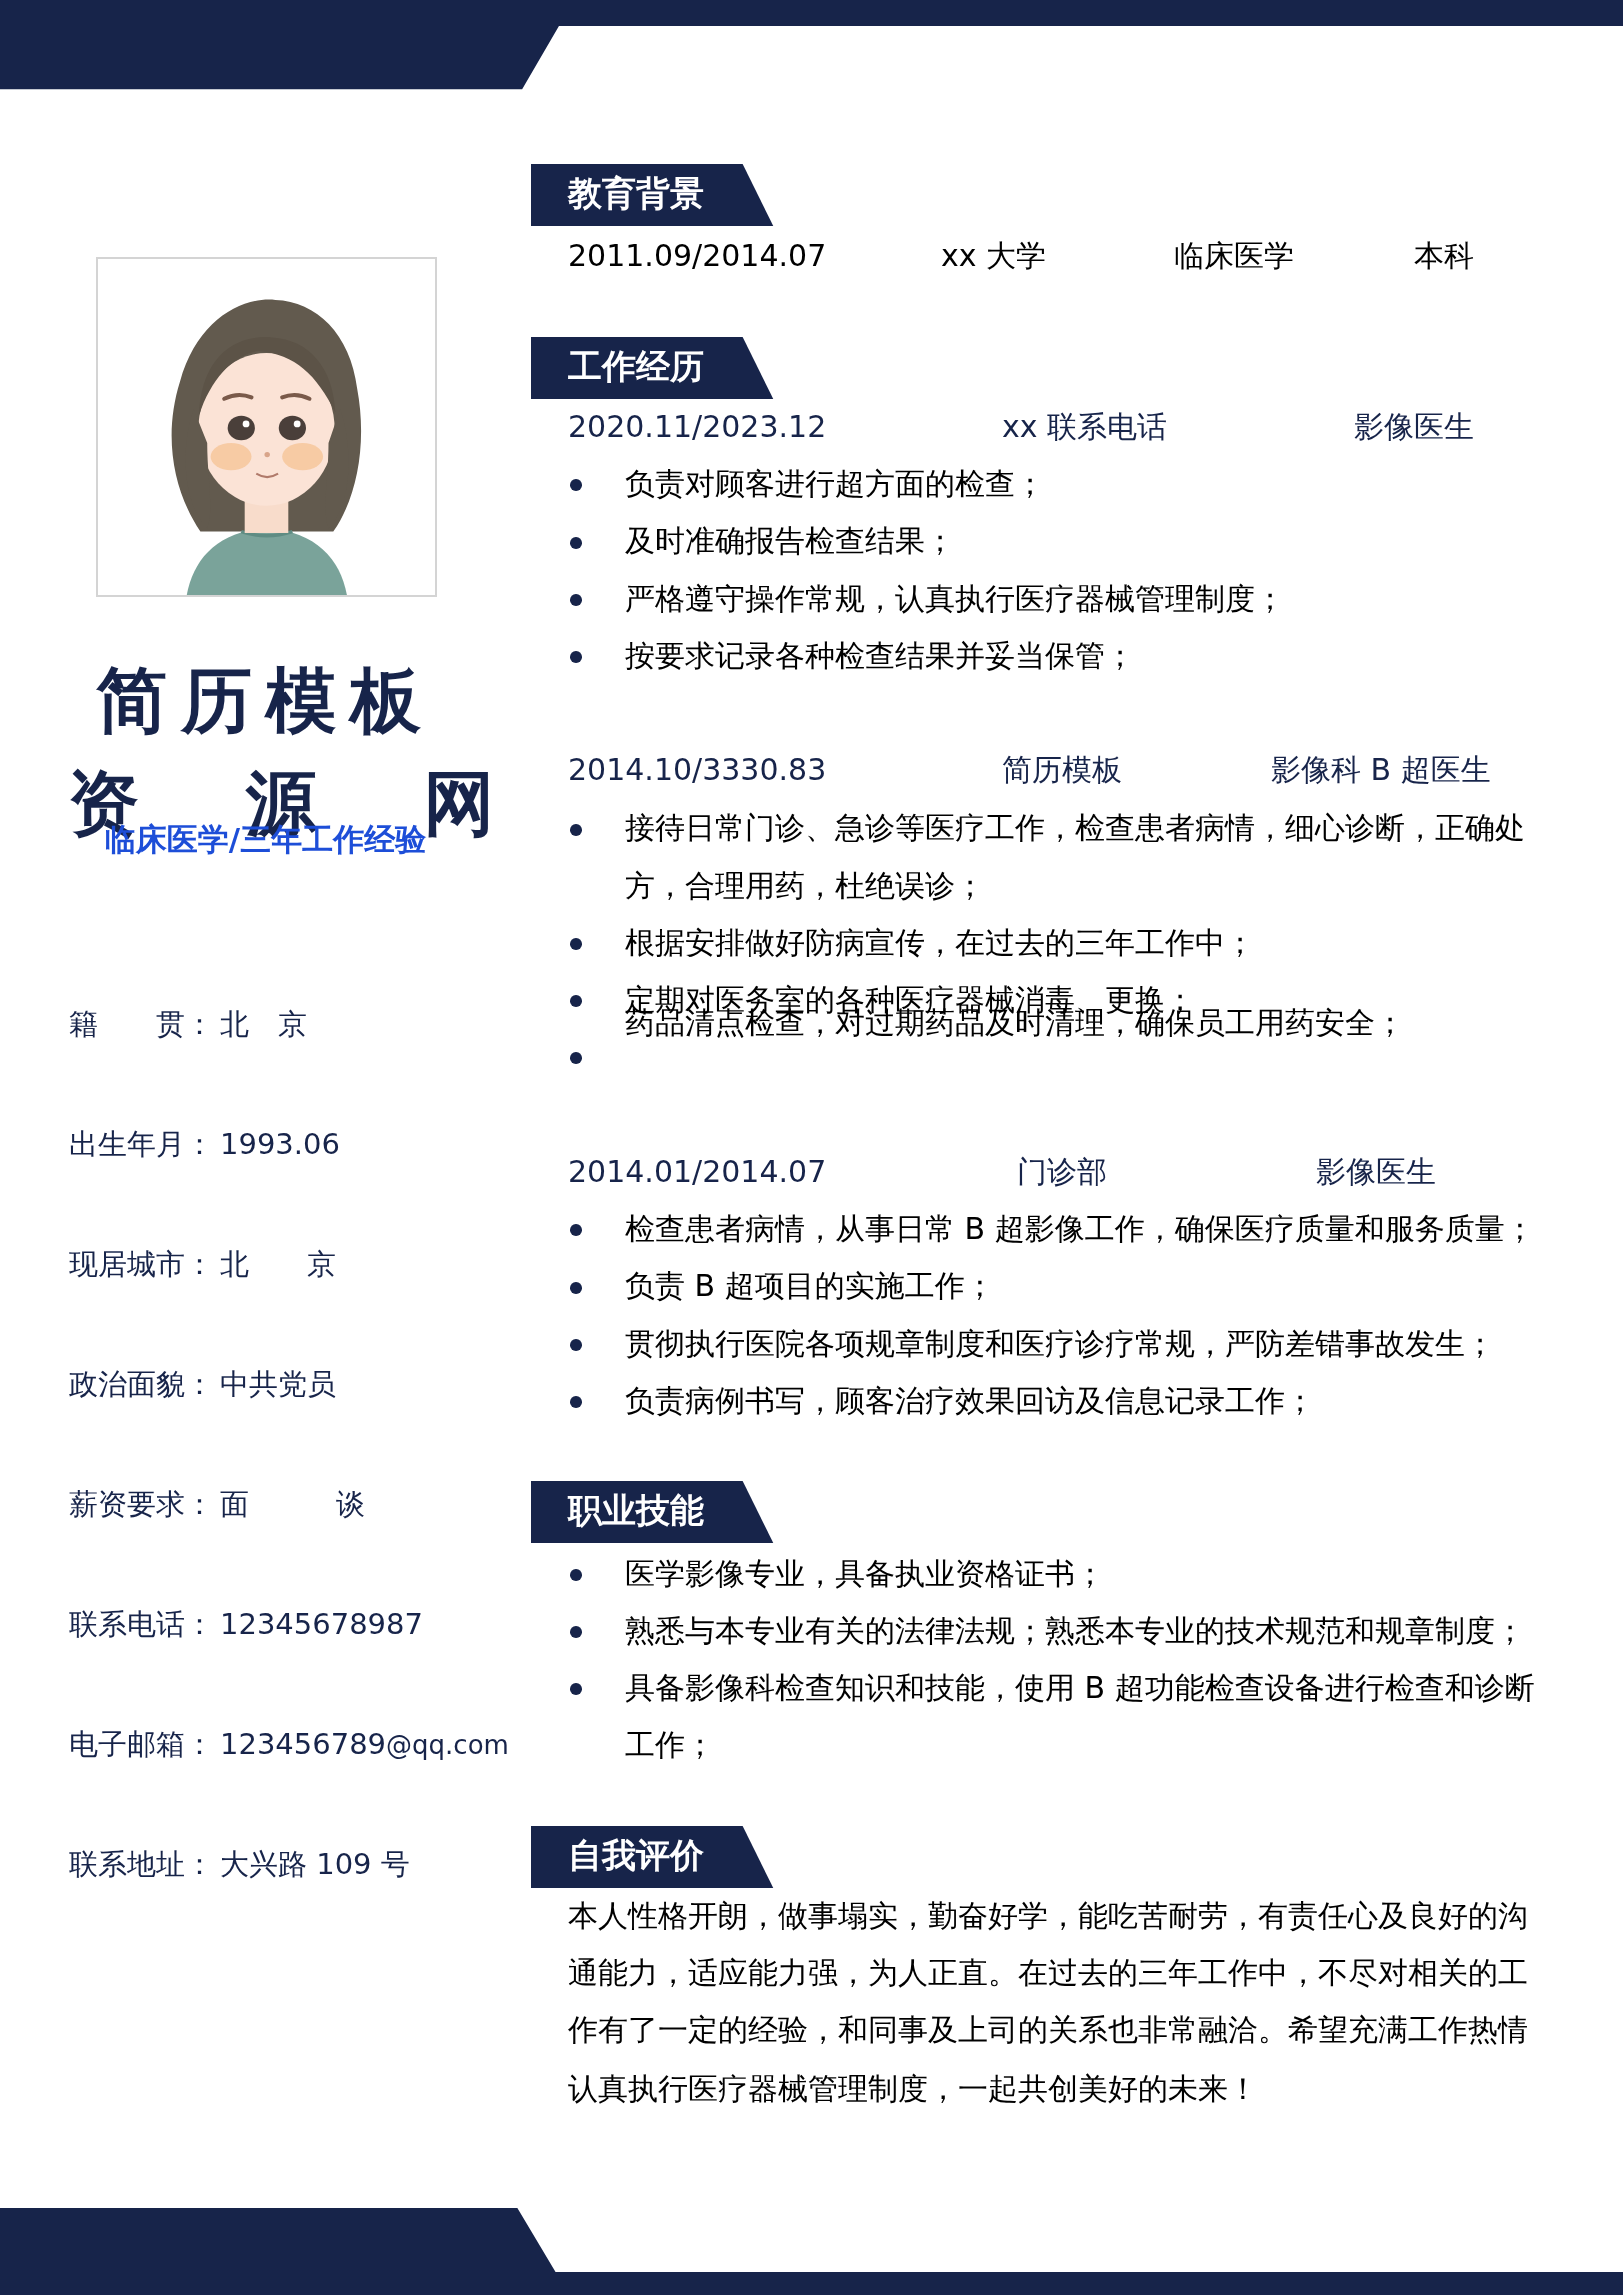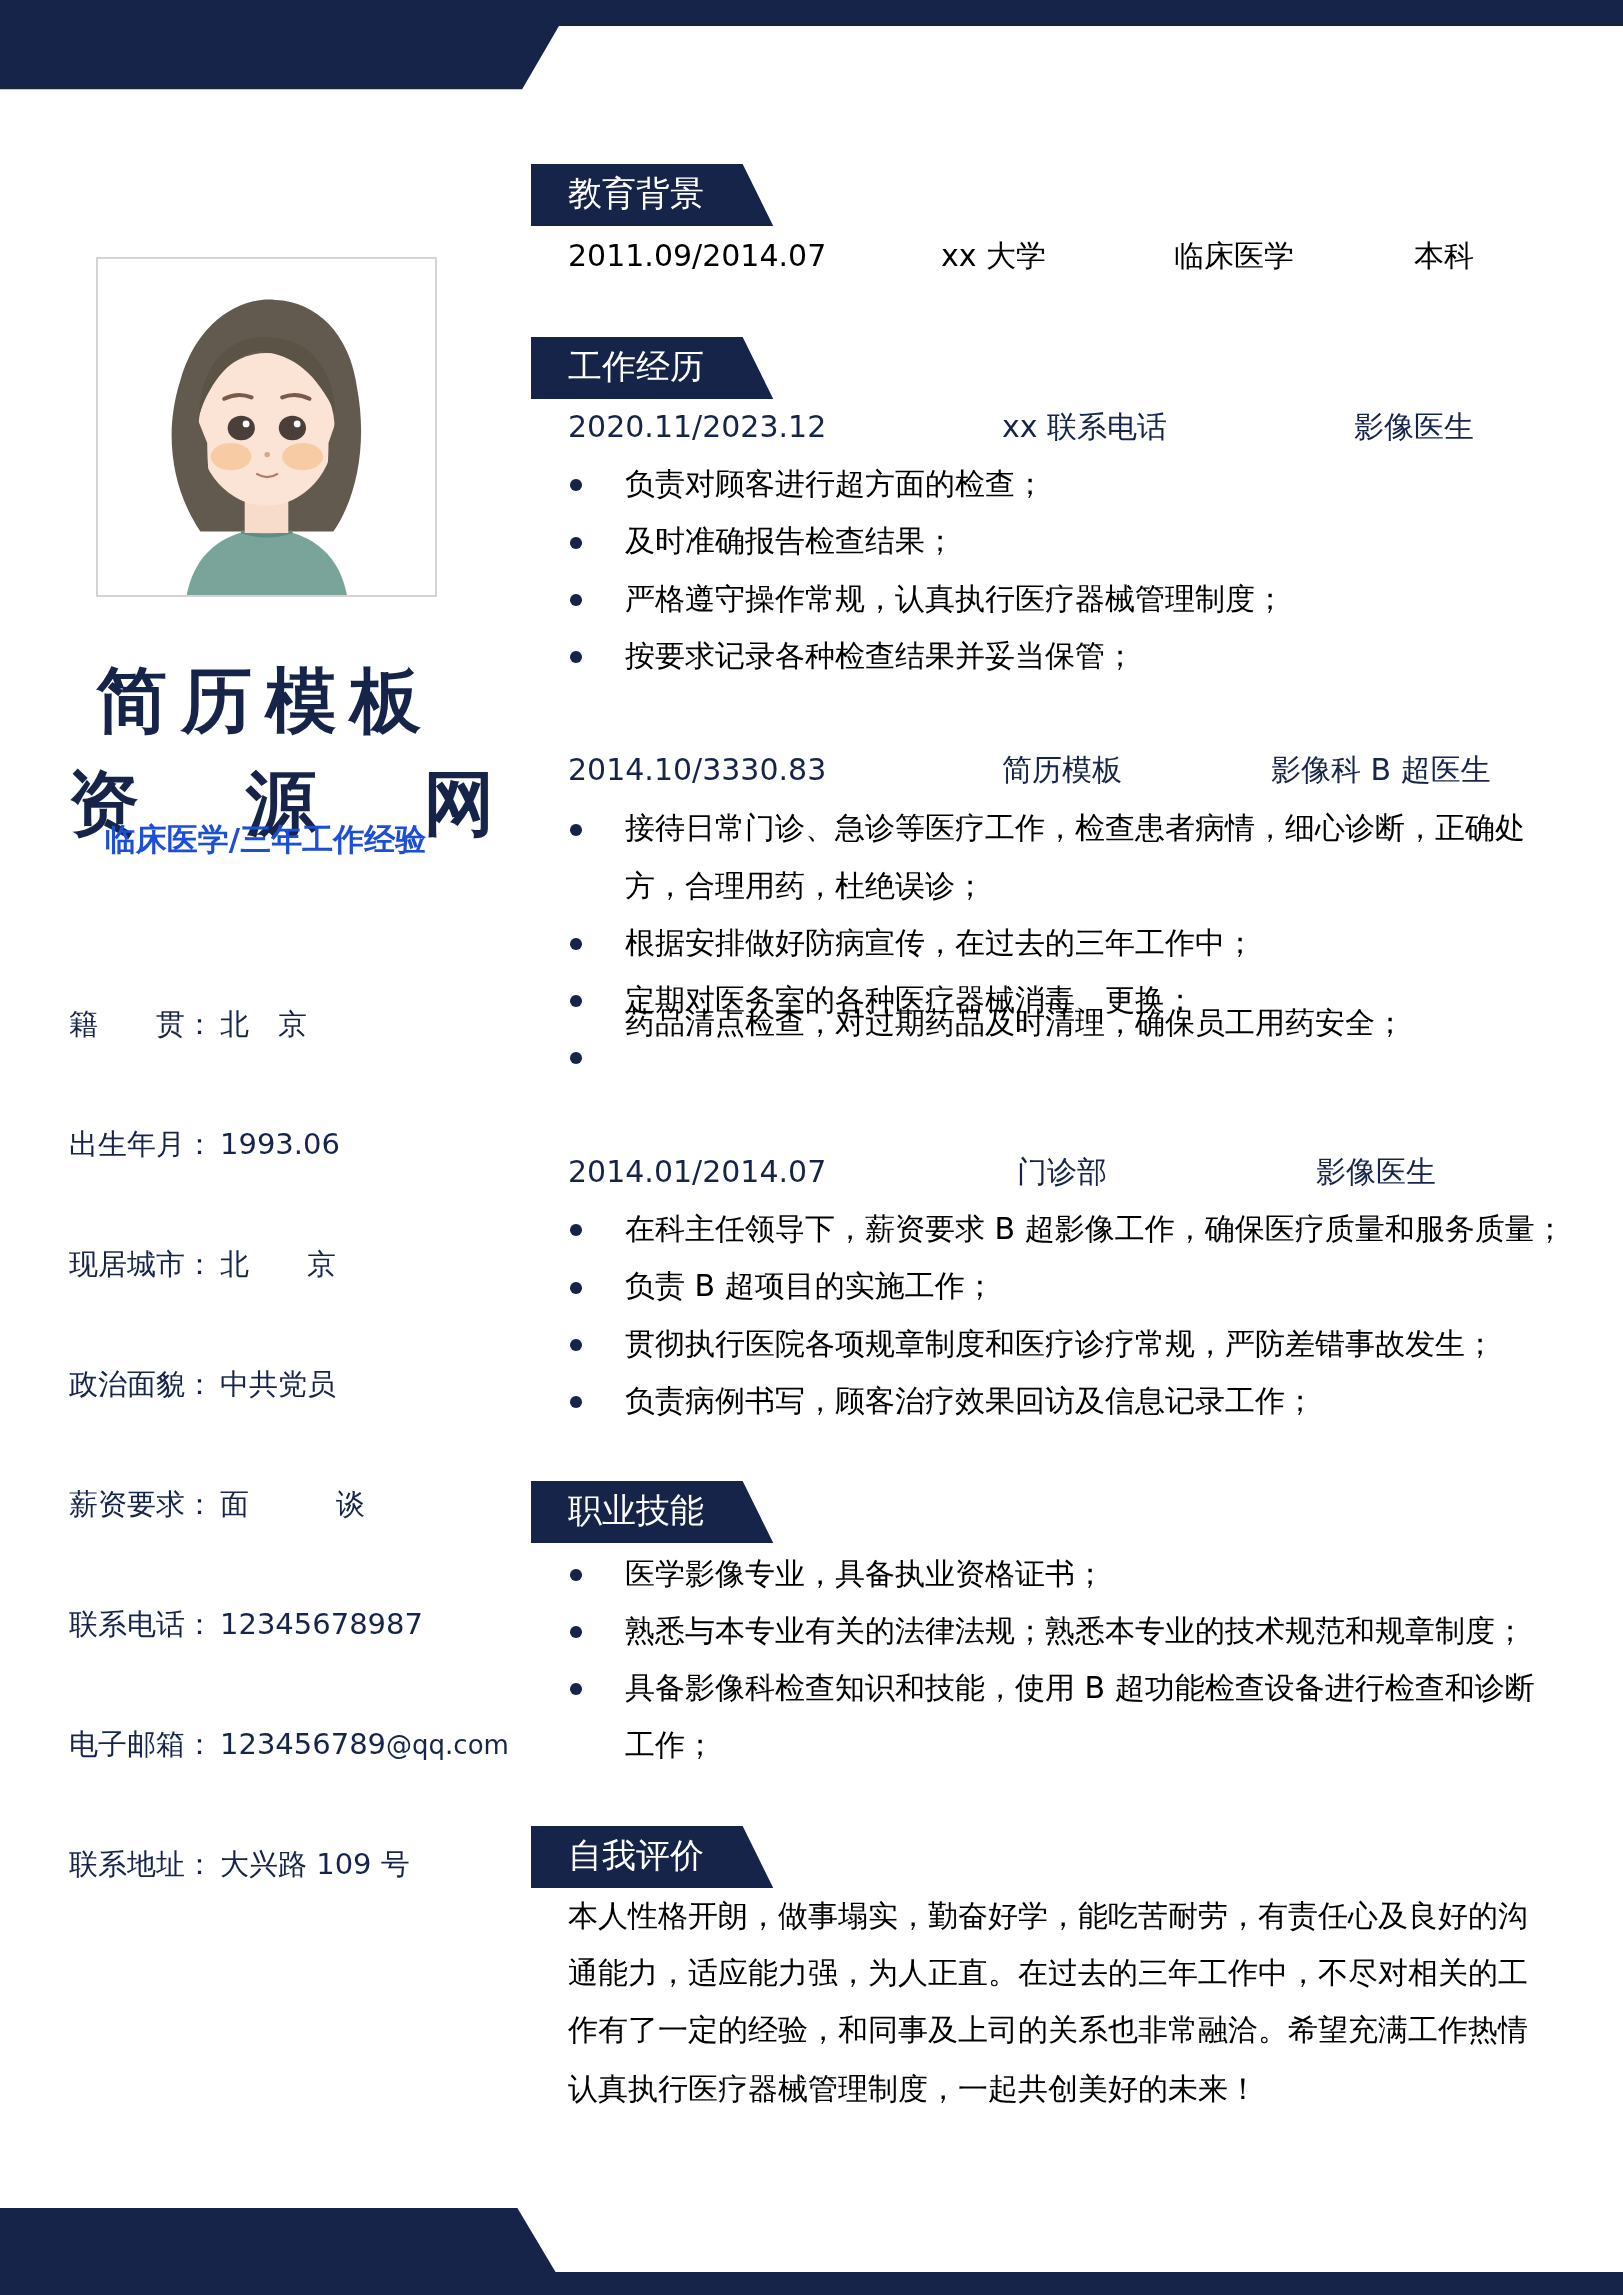--- a/index.html
+++ b/index.html
@@ -31,21 +31,21 @@
   .info-row {
     position: absolute; left: 69px; font-size: 29px; color: #17244a; line-height: 1; white-space: nowrap;
   }
   .info-label { display: inline-block; width: 151px; white-space: pre; }
   .info-value { white-space: pre; }
   .info-value .small { font-size: 26px; }
 
   .badge { position: absolute; left: 531px; width: 245px; height: 62px; }
   .badge svg { position: absolute; left: 0; top: 0; }
   .badge-label {
-    position: absolute; left: 37px; top: 11px; font-size: 34px; font-weight: normal; color: #ffffff; line-height: 1.1; white-space: nowrap;
+    position: absolute; left: 37px; top: 11px; font-size: 34px; font-weight: bold; color: #ffffff; line-height: 1.1; white-space: nowrap;
   }
 
   .row-text { position: absolute; font-size: 30px; line-height: 1; white-space: nowrap; }
   .bullet {
     position: absolute; left: 570px; width: 11.6px; height: 11.6px; border-radius: 50%; background: #17244a;
   }
   .bullet-text { position: absolute; left: 625px; font-size: 30px; line-height: 1; white-space: nowrap; color: #000; }
   .para-line { position: absolute; left: 568px; font-size: 30px; line-height: 1; white-space: nowrap; color: #000; }
 </style>
 </head>
@@ -168,21 +168,21 @@
   <div class="bullet-text" style="top:985px">定期对医务室的各种医疗器械消毒、更换；</div>
   <span class="bullet" style="top:1052px"></span>
   <div class="bullet-text" style="top:1008px">药品清点检查，对过期药品及时清理，确保员工用药安全；</div>
 </div>
 
 <div>
   <div class="row-text navy" style="left:568px;top:1157px">2014.01/2014.07</div>
   <div class="row-text navy" style="left:1017px;top:1157px">门诊部</div>
   <div class="row-text navy" style="left:1316px;top:1157px">影像医生</div>
   <span class="bullet" style="top:1224px"></span>
-  <div class="bullet-text" style="top:1214px">在科主任领导下，薪资要求 B 超影像工作，确保医疗质量和服务质量；</div>
+  <div class="bullet-text" style="top:1214px">检查患者病情，从事日常 B 超影像工作，确保医疗质量和服务质量；</div>
   <span class="bullet" style="top:1282px"></span>
   <div class="bullet-text" style="top:1271px">负责 B 超项目的实施工作；</div>
   <span class="bullet" style="top:1339px"></span>
   <div class="bullet-text" style="top:1329px">贯彻执行医院各项规章制度和医疗诊疗常规，严防差错事故发生；</div>
   <span class="bullet" style="top:1396px"></span>
   <div class="bullet-text" style="top:1386px">负责病例书写，顾客治疗效果回访及信息记录工作；</div>
 </div>
 
 <div class="badge" style="top:1481px">
   <svg width="245" height="62" viewBox="0 0 360 91">

